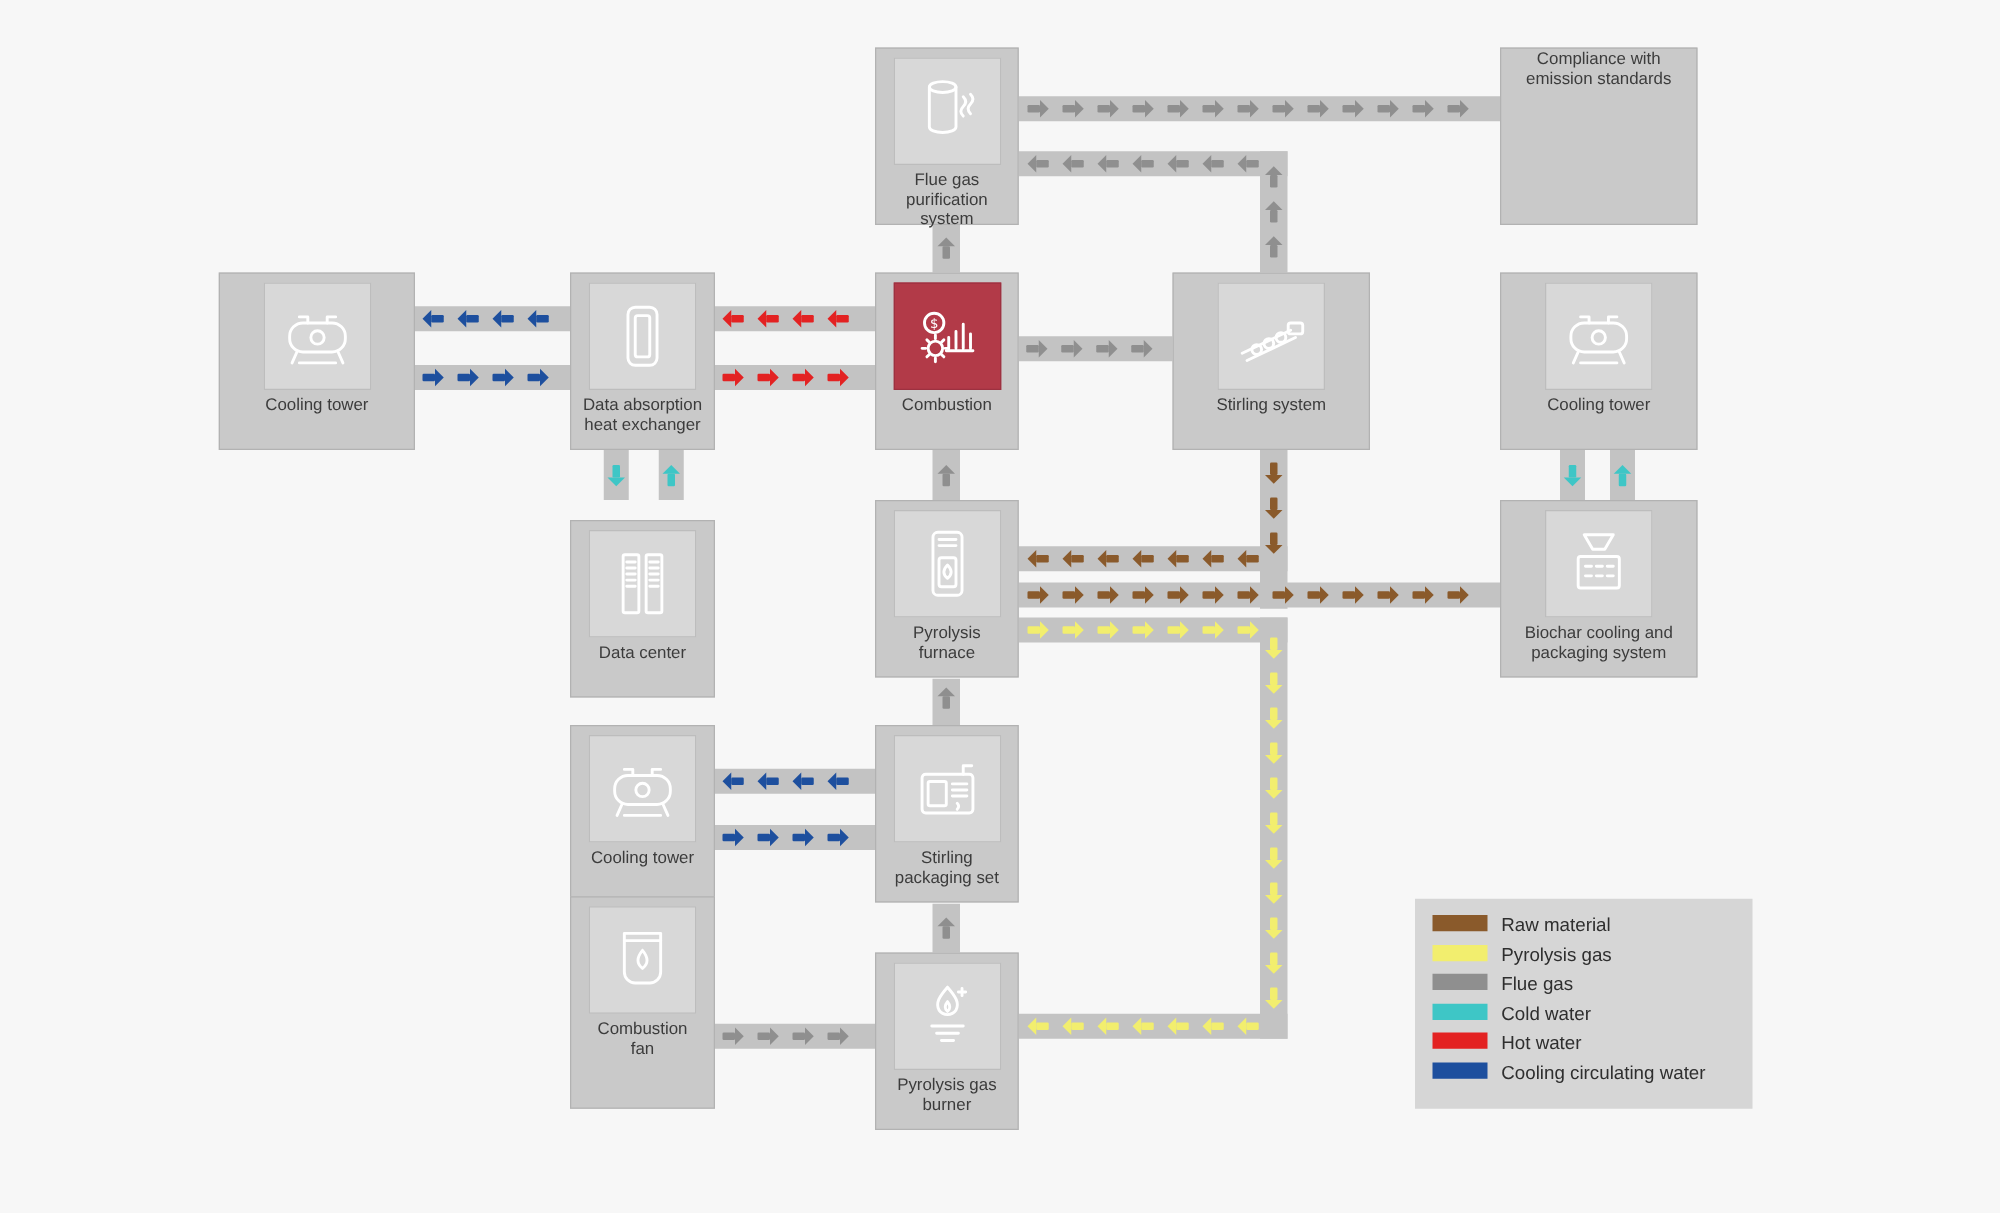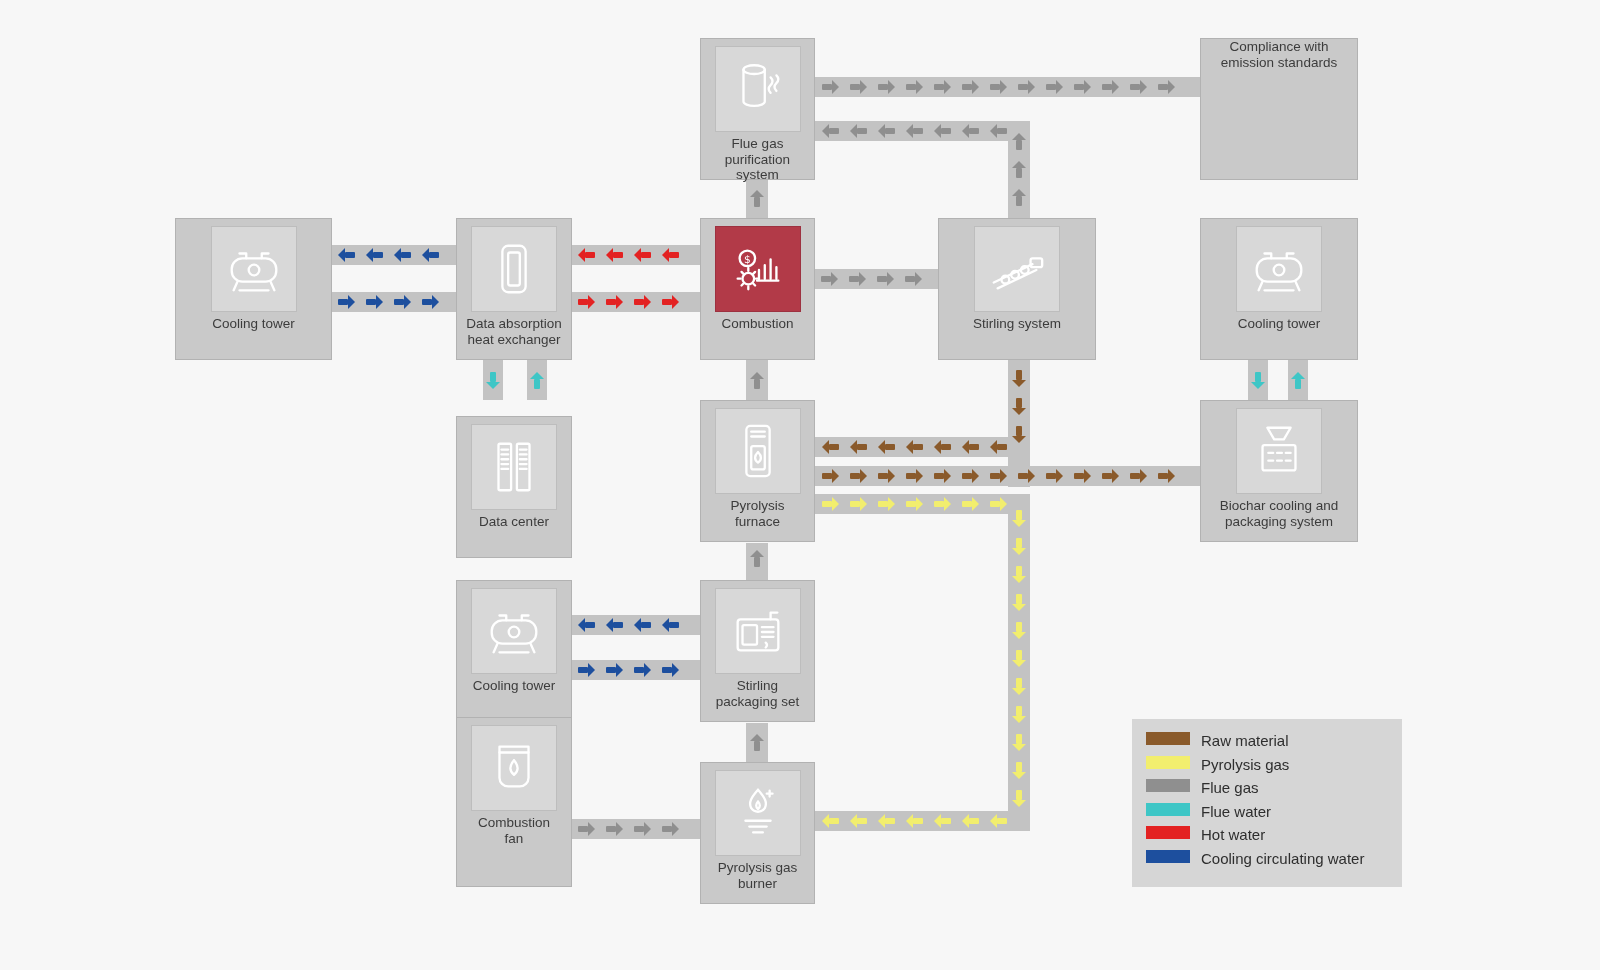--- a/index.html
+++ b/index.html
@@ -722,21 +722,21 @@
     <div class="legend-item">
       <span class="swatch" style="background: rgb(242, 238, 110);"></span>
       <span class="legend-label">Pyrolysis gas</span>
     </div>
     <div class="legend-item">
       <span class="swatch" style="background: rgb(143, 143, 143);"></span>
       <span class="legend-label">Flue gas</span>
     </div>
     <div class="legend-item">
       <span class="swatch" style="background: rgb(62, 198, 198);"></span>
-      <span class="legend-label">Flue water</span>
+      <span class="legend-label">Cold water</span>
     </div>
     <div class="legend-item">
       <span class="swatch" style="background: rgb(227, 34, 34);"></span>
       <span class="legend-label">Hot water</span>
     </div>
     <div class="legend-item">
       <span class="swatch" style="background: rgb(29, 79, 158);"></span>
       <span class="legend-label">Cooling circulating water</span>
     </div>
   </div>

